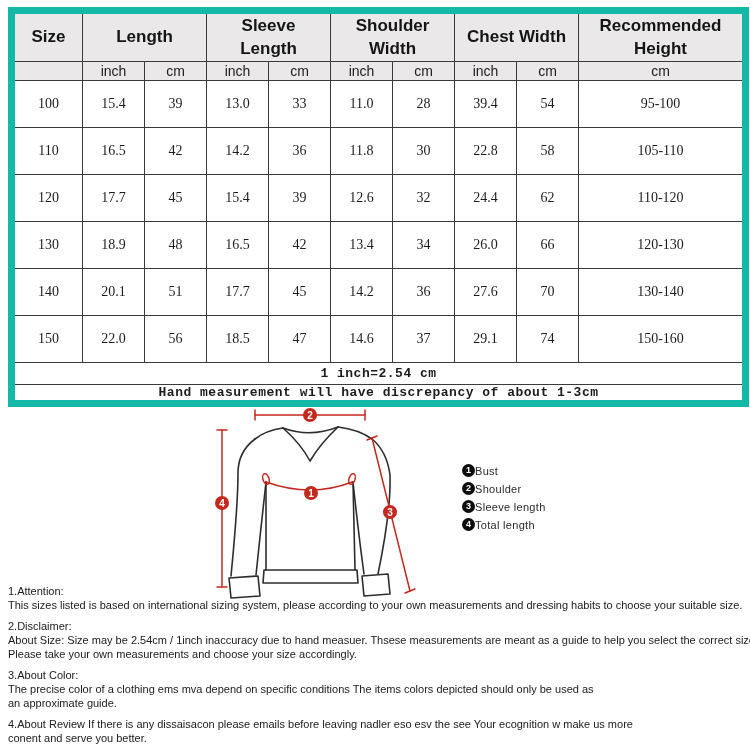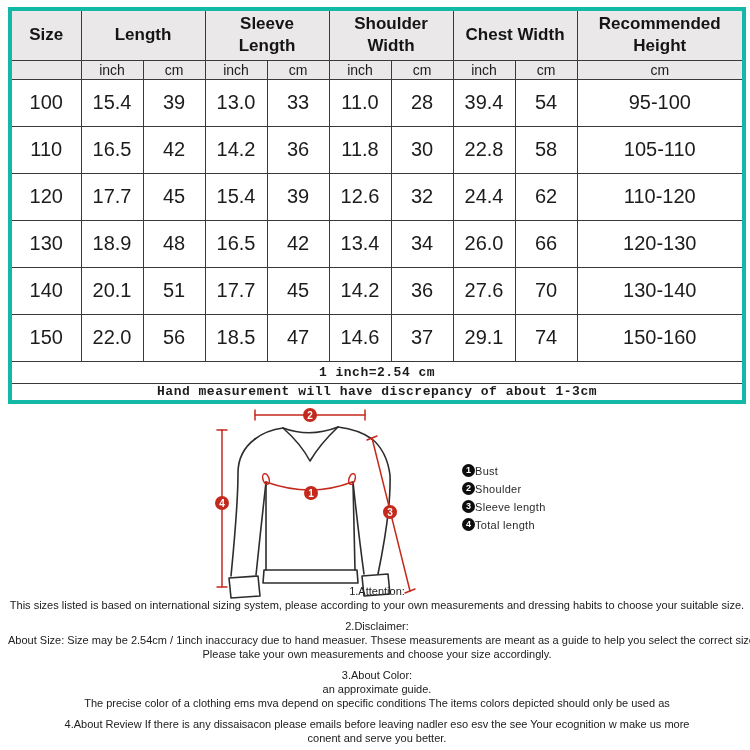--- a/index.html
+++ b/index.html
@@ -7,34 +7,34 @@
   body {
     width:750px; height:750px; position:relative; overflow:hidden;
     background:#ffffff; color:#1c1c1c;
     font-family:"Liberation Sans", sans-serif;
   }
 
   
   table.chart {
     position:absolute; left:8px; top:7px; width:734px;
     border-collapse:collapse; table-layout:fixed;
-    border:4px solid #14b8a6;
+    border:7px solid #14b8a6;
   }
   table.chart th, table.chart td {
     border:1px solid #3a3a3a; text-align:center; vertical-align:middle;
     padding:0; overflow:hidden;
   }
   tr.h-main th {
     height:51px; background:#eae8e8; font-size:17px; font-weight:bold;
     white-space:pre-line; line-height:1.3; color:#151515;
   }
   tr.h-units th {
     height:19px; background:#eae8e8; font-size:14px; font-weight:normal;
   }
-  tbody.rows td { height:47px; font-size:20px; }
+  tbody.rows td { height:47px; font-size:14px;font-family:Liberation Serif, serif; }
   tr.note td {
     font-family:"Liberation Mono","DejaVu Sans Mono",monospace;
     font-weight:bold; font-size:13px; letter-spacing:0.5px;
   }
   tr.note-1 td { height:22px;margin-top:32px; }
   tr.note-2 td { height:19px; }
 
   
   .diagram { position:absolute; left:0; top:405px; width:750px; height:195px; }
   .diagram svg { position:absolute; left:0; top:0; }
@@ -45,21 +45,21 @@
     font-size:9px; font-weight:bold; text-align:center; line-height:13px;
     flex:0 0 13px;
   }
   .legend-label { font-size:11px; color:#2a2a2a; margin-left:0; letter-spacing:0.3px; }
 
   
   .footnotes {
     position:absolute; left:8px; top:584px; width:738px;
     font-size:11px; line-height:14px; color:#202020;
   }
-  .fn-section { margin-bottom:7px;text-align:center; }
+  .fn-section { margin-bottom:7px; }
   .fn-line { white-space:nowrap; }
 </style>
 </head>
 <body>
 
 <table class="chart">
   <colgroup>
     <col style="width:71px">
       <col style="width:62px">
       <col style="width:62px">
@@ -266,20 +266,20 @@
     <div class="fn-line">1.Attention:</div>
     <div class="fn-line">This sizes listed is based on international sizing system, please according to your own measurements and dressing habits to choose your suitable size.</div>
   </div>
   <div class="fn-section">
     <div class="fn-line">2.Disclaimer:</div>
     <div class="fn-line">About Size: Size may be 2.54cm / 1inch inaccuracy due to hand measuer. Thsese measurements are meant as a guide to help you select the correct size.</div>
     <div class="fn-line">Please take your own measurements and choose your size accordingly.</div>
   </div>
   <div class="fn-section">
     <div class="fn-line">3.About Color:</div>
+    <div class="fn-line">The precise color of a clothing ems mva depend on specific conditions The items colors depicted should only be used as</div>
     <div class="fn-line">an approximate guide.</div>
-    <div class="fn-line">The precise color of a clothing ems mva depend on specific conditions The items colors depicted should only be used as</div>
   </div>
   <div class="fn-section">
     <div class="fn-line">4.About Review If there is any dissaisacon please emails before leaving nadler eso esv the see Your ecognition w make us more</div>
     <div class="fn-line">conent and serve you better.</div>
   </div>
 </div>
 
 </body></html>

